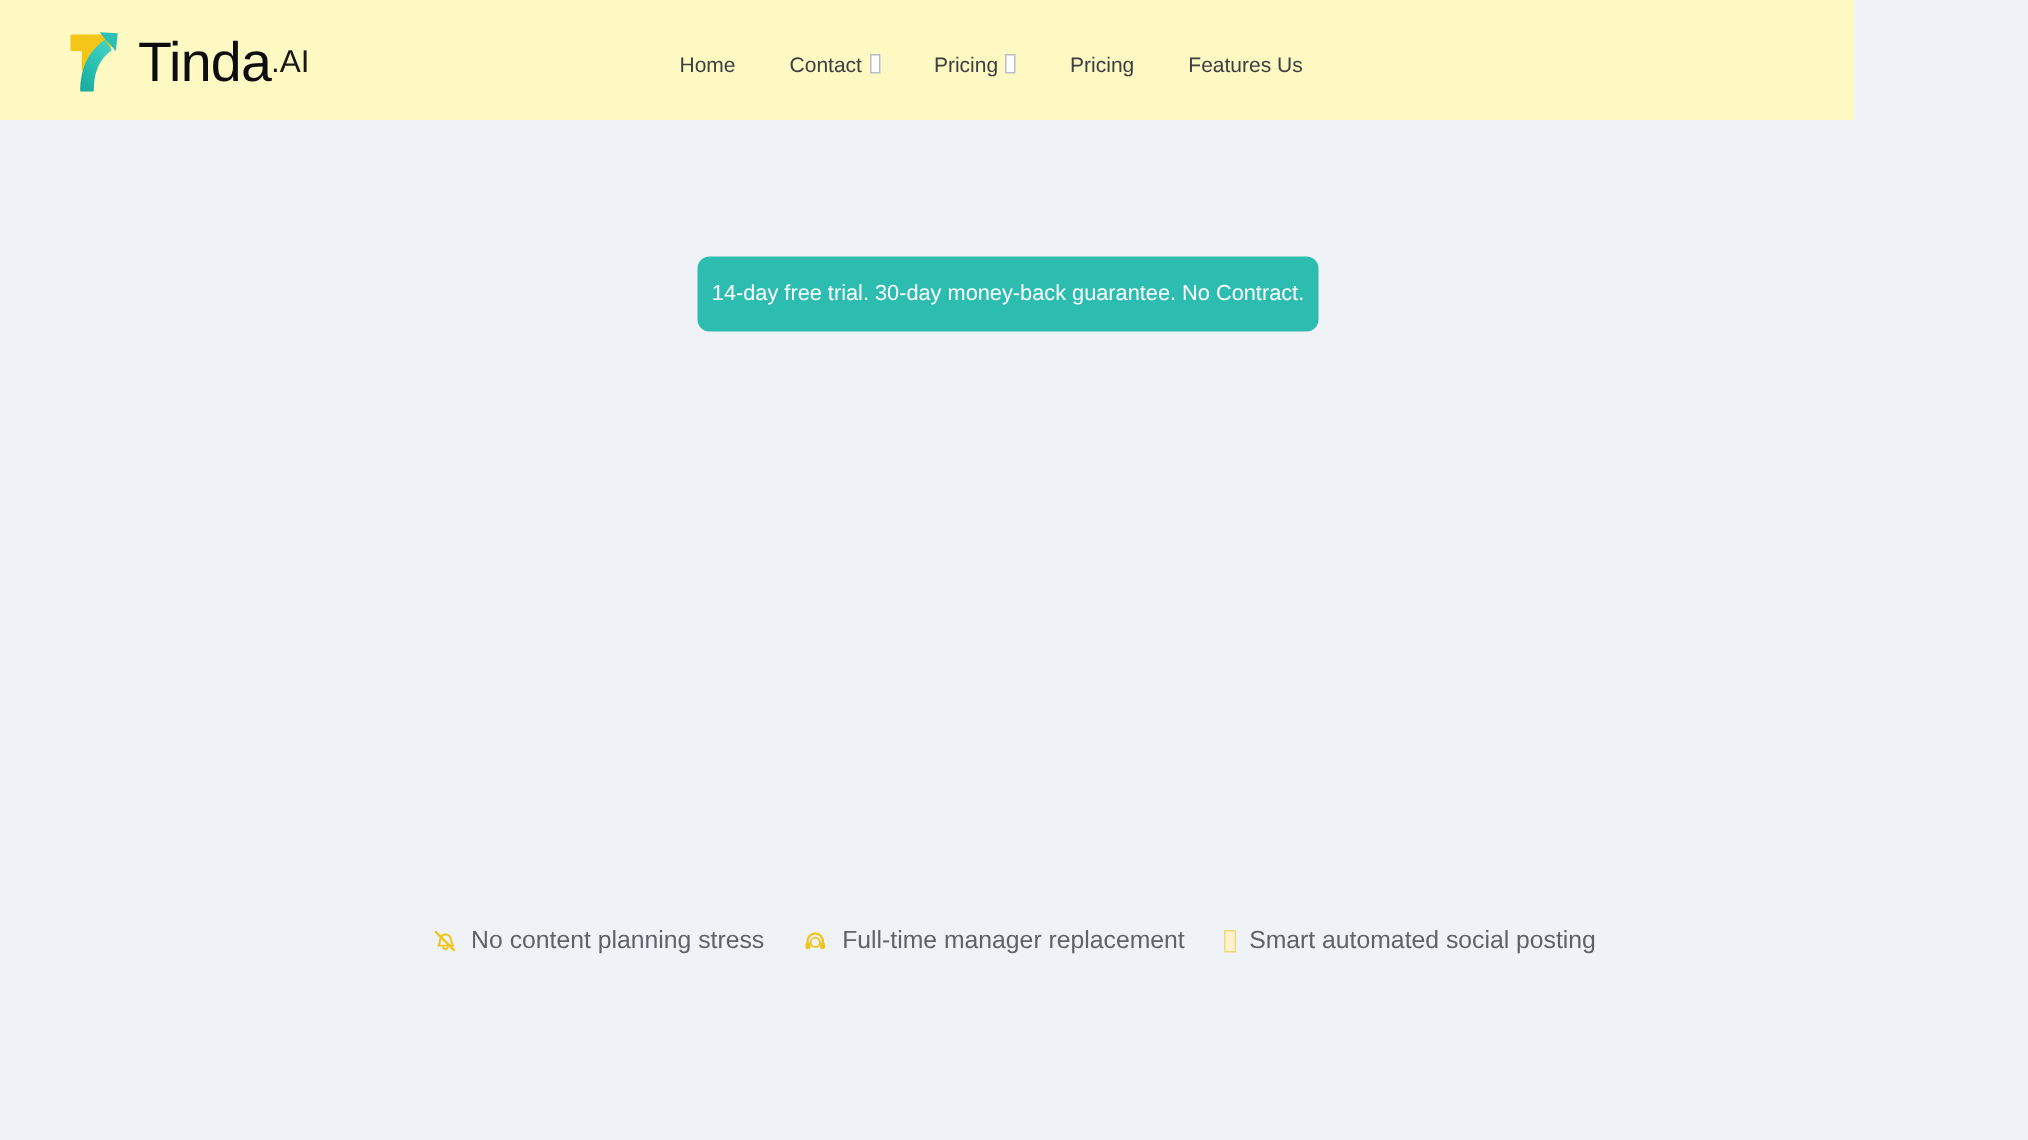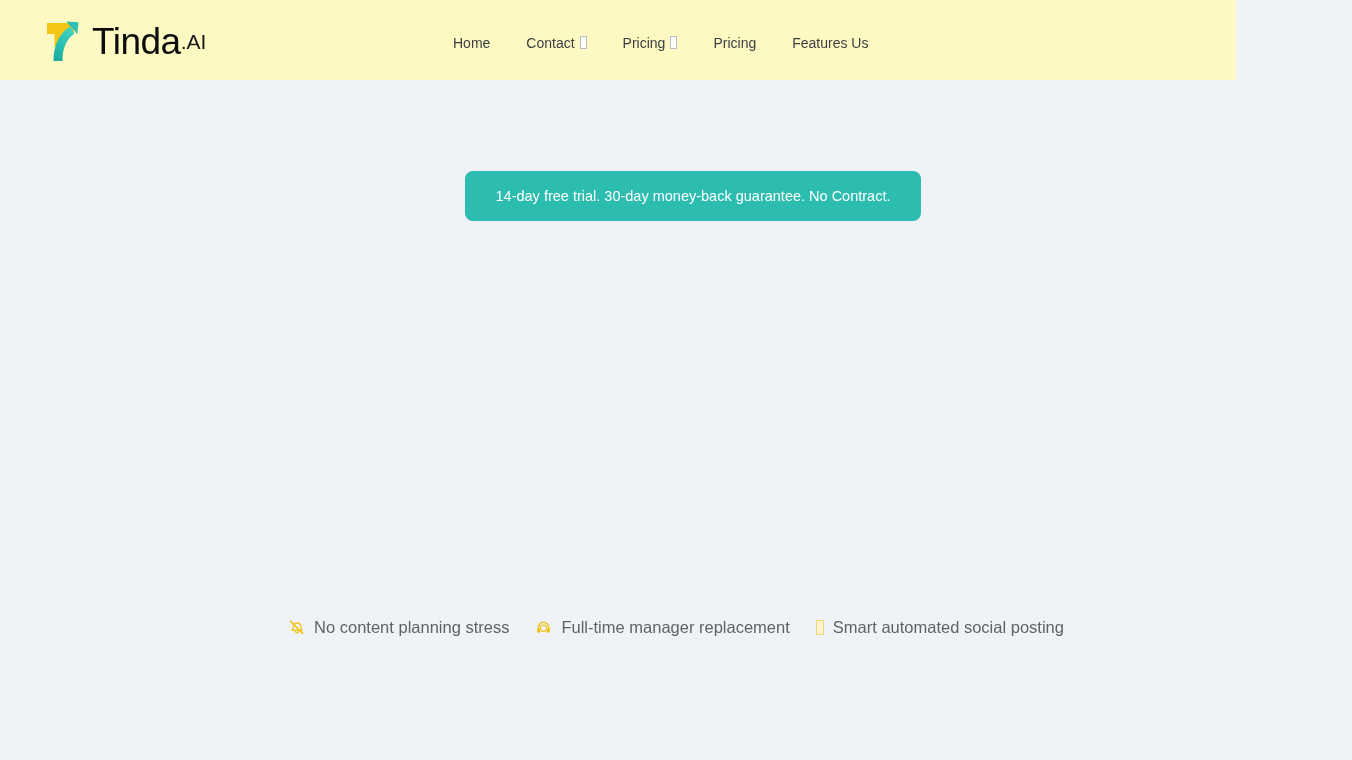--- a/index.html
+++ b/index.html
@@ -126,21 +126,21 @@
     position: relative;
     width: 1352px;
     height: 680px;
     background: #eff2f6;
   }
 
   .trial-banner {
     position: absolute;
     left: 465px;
     top: 91px;
-    width: 456px;
+    width: 414px;
     height: 50px;
     background: #2dbdb0;
     border-radius: 8px;
     display: flex;
     align-items: center;
     justify-content: center;
   }
 
   .trial-banner-text {
     font-size: 14.5px;

